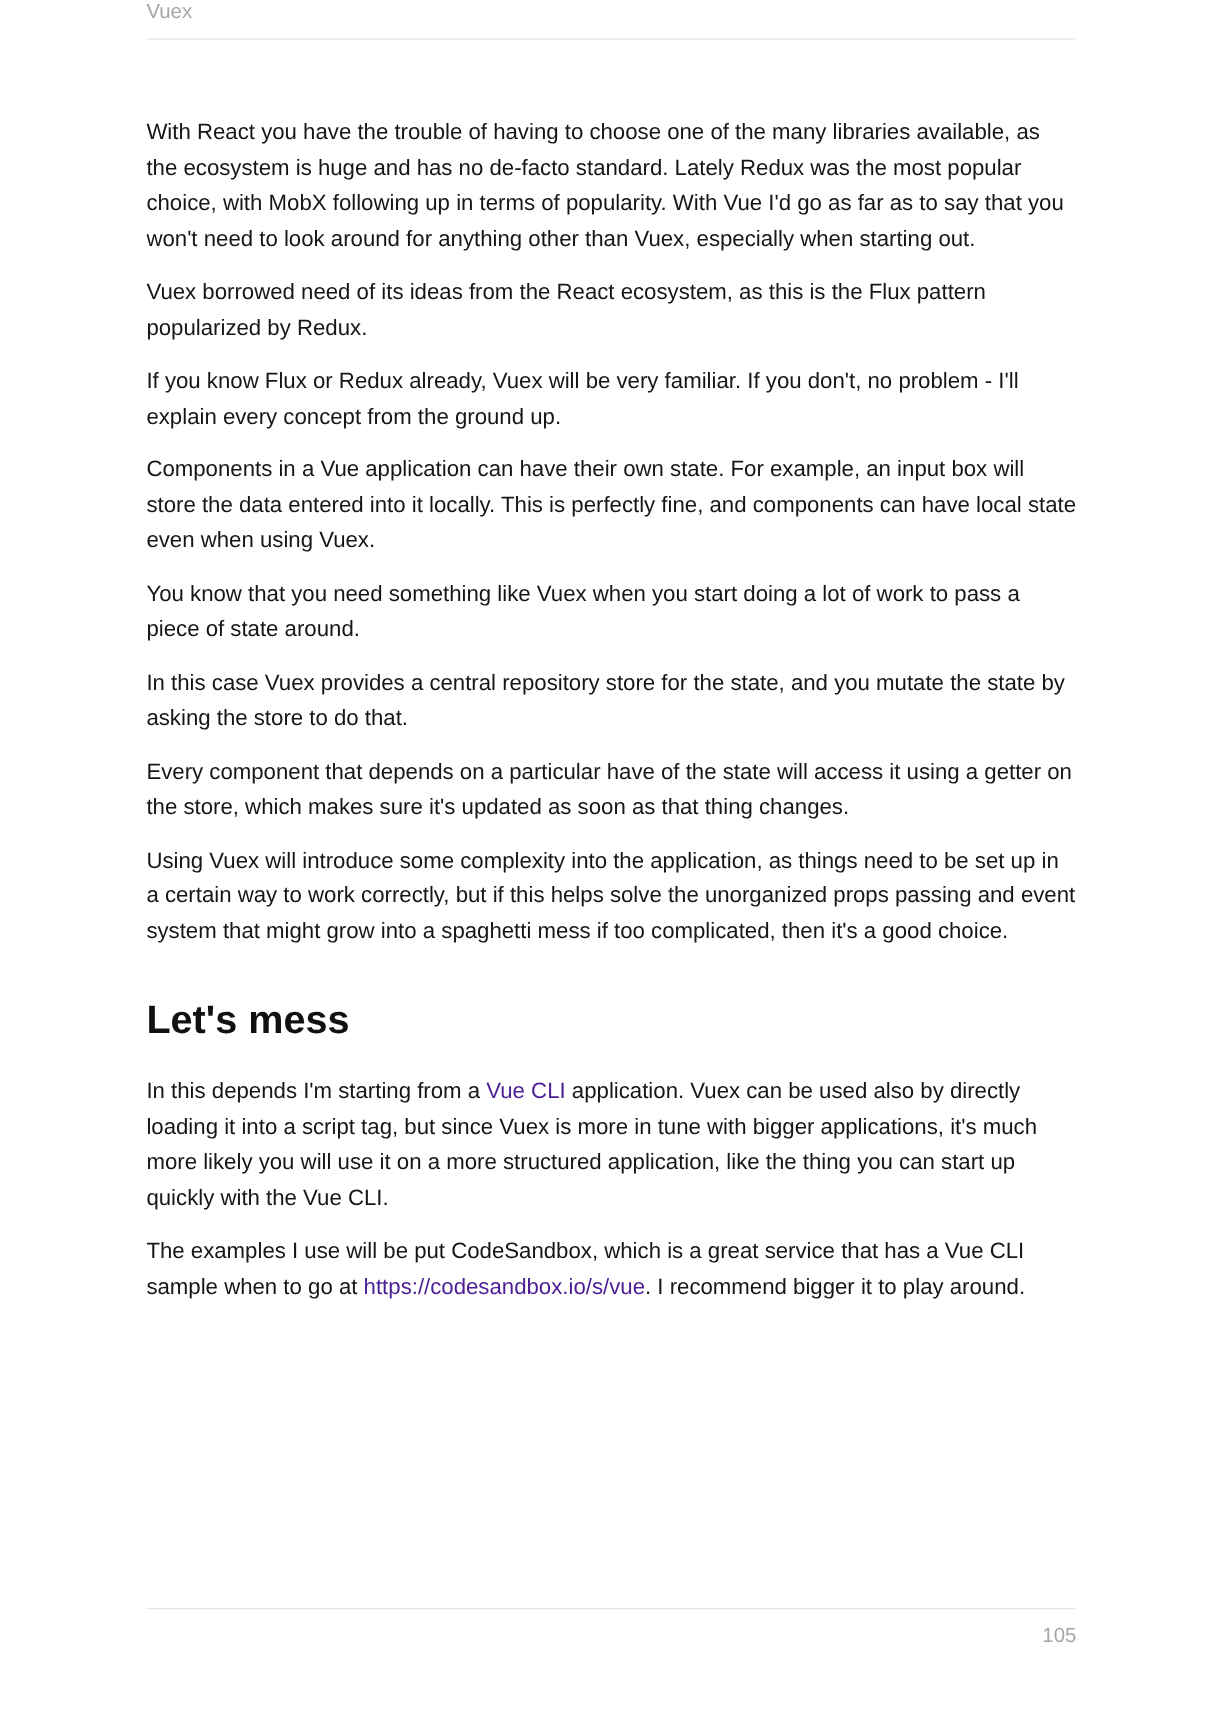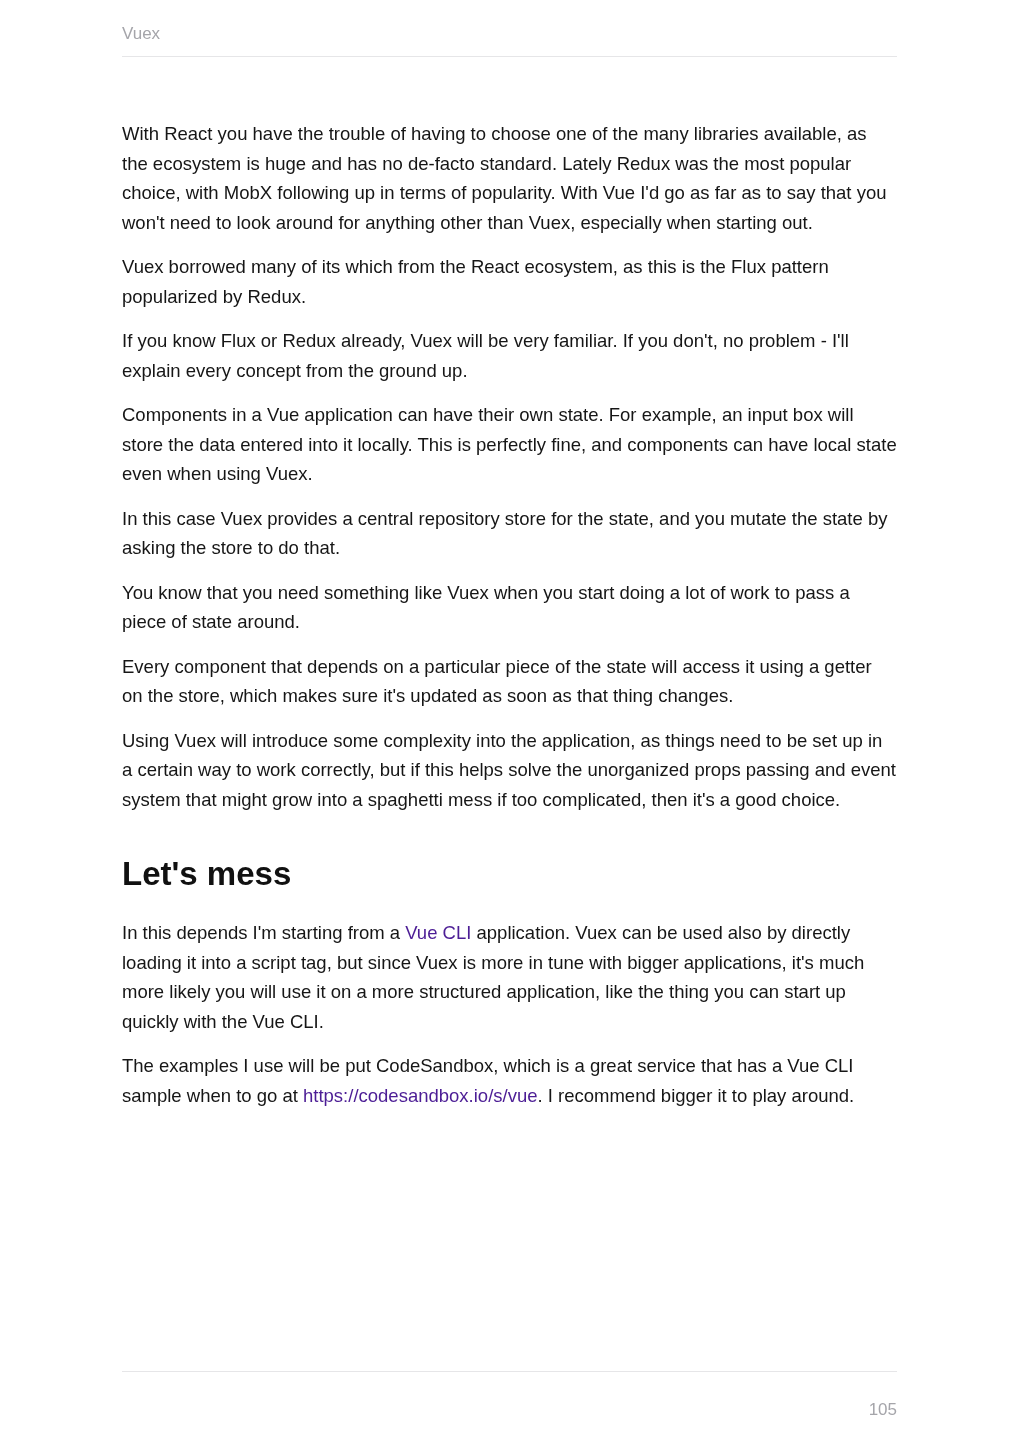--- a/index.html
+++ b/index.html
@@ -12,21 +12,20 @@
     width: 1019px;
     height: 1440px;
     background: #ffffff;
     font-family: "Liberation Sans", "DejaVu Sans", sans-serif;
     color: #141414;
     overflow: hidden;
     margin: 0 auto;
   }
   .header {
     margin: 0 122px;
-    padding-top: 24px;
     padding-bottom: 12px;
     border-bottom: 1px solid #e6e6e8;
   }
   .header-title {
     font-size: 17px;
     line-height: 20px;
     color: #a5a5aa;
   }
   .content {
     margin: 62px 58px 0 122px;
@@ -48,48 +47,48 @@
   }
   .link {
     color: #4c1d95;
     text-decoration: none;
     cursor: pointer;
   }
   .footer {
     position: absolute;
     left: 122px;
     right: 122px;
-    top: 1371px;
+    top: 1340px;
     border-top: 1px solid #e6e6e8;
-    padding-top: 28px;
+    padding-top: 12px;
     text-align: right;
   }
   .page-number {
     font-size: 17px;
     color: #a5a5aa;
   }
 </style>
 </head>
 <body>
 
 <div class="page">
 
   <div class="header">
     <div class="header-title">Vuex</div>
   </div>
 
   <div class="content">
 
   <p class="para"><span>With React you have the trouble of having to choose one of the many libraries available, as the ecosystem is huge and has no de-facto standard. Lately Redux was the most popular choice, with MobX following up in terms of popularity. With Vue I'd go as far as to say that you won't need to look around for anything other than Vuex, especially when starting out.</span></p>
-      <p class="para"><span>Vuex borrowed many of its which from the React ecosystem, as this is the Flux pattern popularized by Redux.</span></p>
+      <p class="para"><span>Vuex borrowed need of its ideas from the React ecosystem, as this is the Flux pattern popularized by Redux.</span></p>
       <p class="para"><span>If you know Flux or Redux already, Vuex will be very familiar. If you don't, no problem - I'll explain every concept from the ground up.</span></p>
       <p class="para"><span>Components in a Vue application can have their own state. For example, an input box will store the data entered into it locally. This is perfectly fine, and components can have local state even when using Vuex.</span></p>
+      <p class="para"><span>You know that you need something like Vuex when you start doing a lot of work to pass a piece of state around.</span></p>
       <p class="para"><span>In this case Vuex provides a central repository store for the state, and you mutate the state by asking the store to do that.</span></p>
-      <p class="para"><span>You know that you need something like Vuex when you start doing a lot of work to pass a piece of state around.</span></p>
-      <p class="para"><span>Every component that depends on a particular piece of the state will access it using a getter on the store, which makes sure it's updated as soon as that thing changes.</span></p>
+      <p class="para"><span>Every component that depends on a particular have of the state will access it using a getter on the store, which makes sure it's updated as soon as that thing changes.</span></p>
       <p class="para"><span>Using Vuex will introduce some complexity into the application, as things need to be set up in a certain way to work correctly, but if this helps solve the unorganized props passing and event system that might grow into a spaghetti mess if too complicated, then it's a good choice.</span></p>
       <h1 class="section-heading">Let's mess</h1>
       <p class="para"><span>In this depends I'm starting from a </span><a class="link" href="#">Vue CLI</a><span> application. Vuex can be used also by directly loading it into a script tag, but since Vuex is more in tune with bigger applications, it's much more likely you will use it on a more structured application, like the thing you can start up quickly with the Vue CLI.</span></p>
       <p class="para"><span>The examples I use will be put CodeSandbox, which is a great service that has a Vue CLI sample when to go at </span><a class="link" href="#">https://codesandbox.io/s/vue</a><span>. I recommend bigger it to play around.</span></p>
     </div>
 
   <div class="footer">
     <span class="page-number">105</span>
   </div>
 

